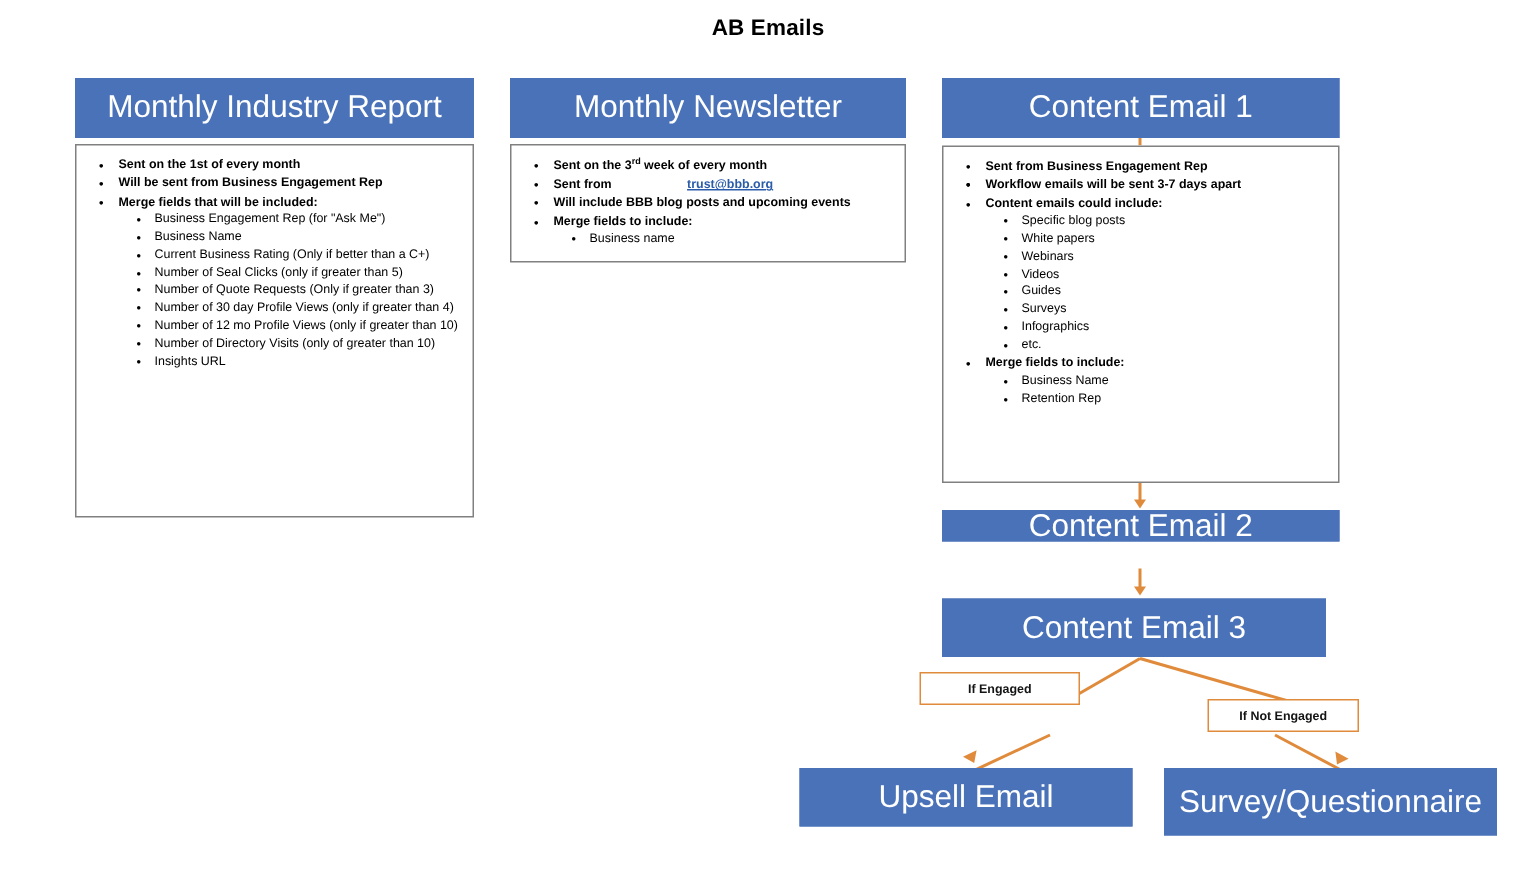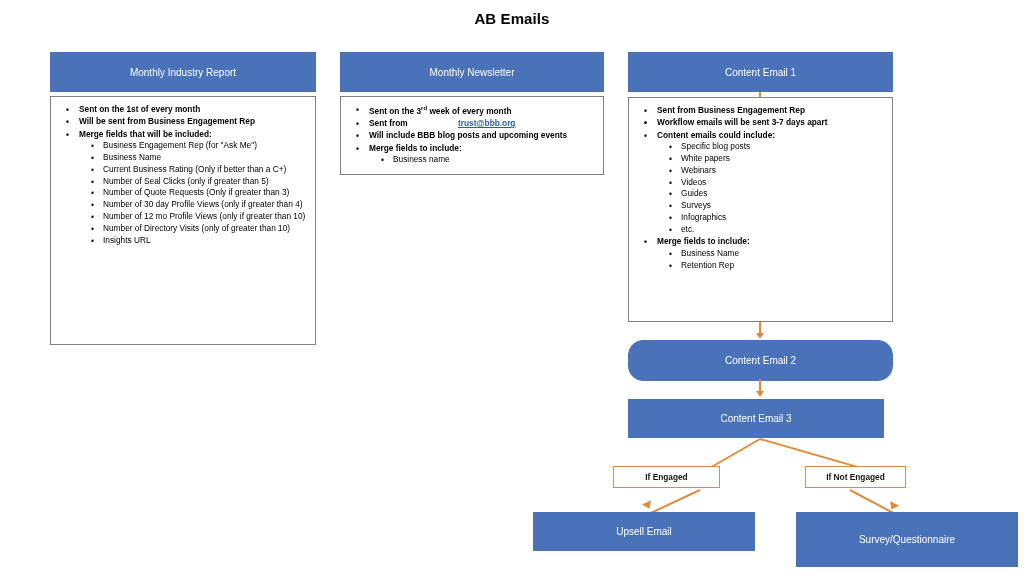--- a/index.html
+++ b/index.html
@@ -38,21 +38,21 @@
   
   .node {
     position: absolute;
     background: #4A72B8;
     border: 1px solid #4A72B8;
     box-sizing: border-box;
     display: flex;
     align-items: center;
     justify-content: center;
     color: #ffffff;
-    font-size: 10px;
+    font-size: 21px;
     font-weight: 400;
     line-height: 1.1;
     text-align: center;
   }
 
   
   .detailbox {
     position: absolute;
     background: #ffffff;
     border: 1px solid #808080;
@@ -311,48 +311,48 @@
             <span>Retention Rep</span>
           </li>
         </ul>
       </li>
     </ul>
   </div>
 
   <div class="vline" style="left:759px; top:322px; height:12px;"></div>
   <div class="arrowhead" style="left:755.5px; top:333px;"></div>
 
-  <div class="node" style="left:628px; top:340px; width:265px; height:41px;border-radius:15px;">
+  <div class="node" style="left:628px; top:340px; width:265px; height:21px;">
     <span>Content Email 2</span>
   </div>
 
   <div class="vline" style="left:759px; top:379px; height:13px;"></div>
   <div class="arrowhead" style="left:755.5px; top:391px;"></div>
 
   <div class="node" style="left:628px; top:399px; width:256px; height:39px;">
     <span>Content Email 3</span>
   </div>
 
   <div class="diag" style="left:760px; top:438px; width:58px; transform: rotate(150deg);"></div>
   <div class="diag" style="left:760px; top:438px; width:112px; transform: rotate(16deg);"></div>
 
-  <div class="cond" style="left:613px; top:466px; width:107px; height:22px;">
+  <div class="cond" style="left:613px; top:448px; width:107px; height:22px;">
     <span>If Engaged</span>
   </div>
   <div class="cond" style="left:805px; top:466px; width:101px; height:22px;">
     <span>If Not Engaged</span>
   </div>
 
   <div class="diag" style="left:700px; top:489px; width:58px; transform: rotate(155deg);"></div>
   <div class="diag-head" style="left:643px; top:502px; transform: rotate(-25deg);"></div>
 
   <div class="diag" style="left:850px; top:489px; width:49px; transform: rotate(28deg);"></div>
   <div class="diag-head" style="left:888px; top:503px; transform: rotate(28deg);"></div>
 
   <div class="node" style="left:533px; top:512px; width:222px; height:39px;">
     <span>Upsell Email</span>
   </div>
 
-  <div class="node" style="left:776px; top:512px; width:222px; height:55px;margin-left:20px;">
+  <div class="node" style="left:776px; top:512px; width:222px; height:45px;">
     <span>Survey/Questionnaire</span>
   </div>
 
 </div>
 
 </body></html>

